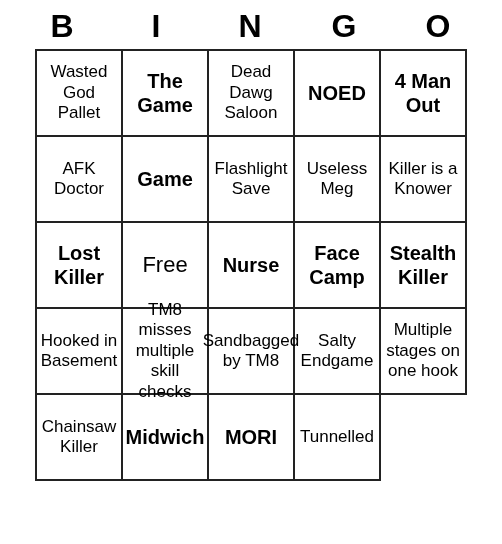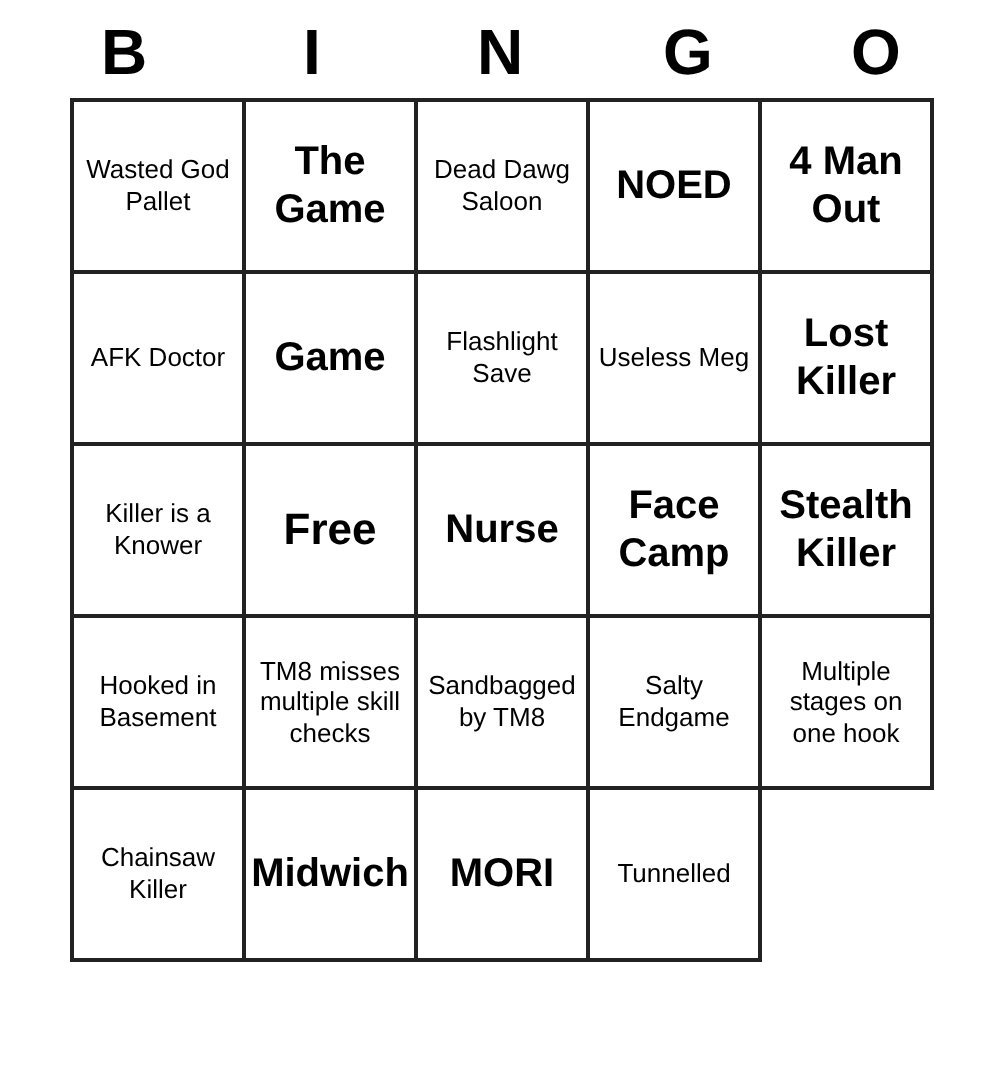--- a/index.html
+++ b/index.html
@@ -34,27 +34,27 @@
       border-top: 2px solid #222;
     }
     .cell {
       border-right: 2px solid #222;
       border-bottom: 2px solid #222;
       display: flex;
       align-items: center;
       justify-content: center;
       text-align: center;
       padding: 4px;
-      font-size: 13px;
+      font-size: 17px;
       line-height: 1.2;
       cursor: default;
     }
     .cell.free {
       font-size: 22px;
-      font-weight: bold;
+      font-weight: normal;
     }
     .cell.large-text {
       font-size: 20px;
       font-weight: bold;
     }
   </style>
 </head>
 <body>
 
 <div class="bingo-title">
@@ -68,22 +68,22 @@
 <div class="bingo-grid">
 <div class="cell">Wasted God Pallet</div>
     <div class="cell large-text">The Game</div>
     <div class="cell">Dead Dawg Saloon</div>
     <div class="cell large-text">NOED</div>
     <div class="cell large-text">4 Man Out</div>
     <div class="cell">AFK Doctor</div>
     <div class="cell large-text">Game</div>
     <div class="cell">Flashlight Save</div>
     <div class="cell">Useless Meg</div>
+    <div class="cell">Killer is a Knower</div>
     <div class="cell large-text">Lost Killer</div>
-    <div class="cell">Killer is a Knower</div>
     <div class="cell free">Free</div>
     <div class="cell large-text">Nurse</div>
     <div class="cell large-text">Face Camp</div>
     <div class="cell large-text">Stealth Killer</div>
     <div class="cell">Hooked in Basement</div>
     <div class="cell">TM8 misses multiple skill checks</div>
     <div class="cell">Sandbagged by TM8</div>
     <div class="cell">Salty Endgame</div>
     <div class="cell">Multiple stages on one hook</div>
     <div class="cell">Chainsaw Killer</div>

